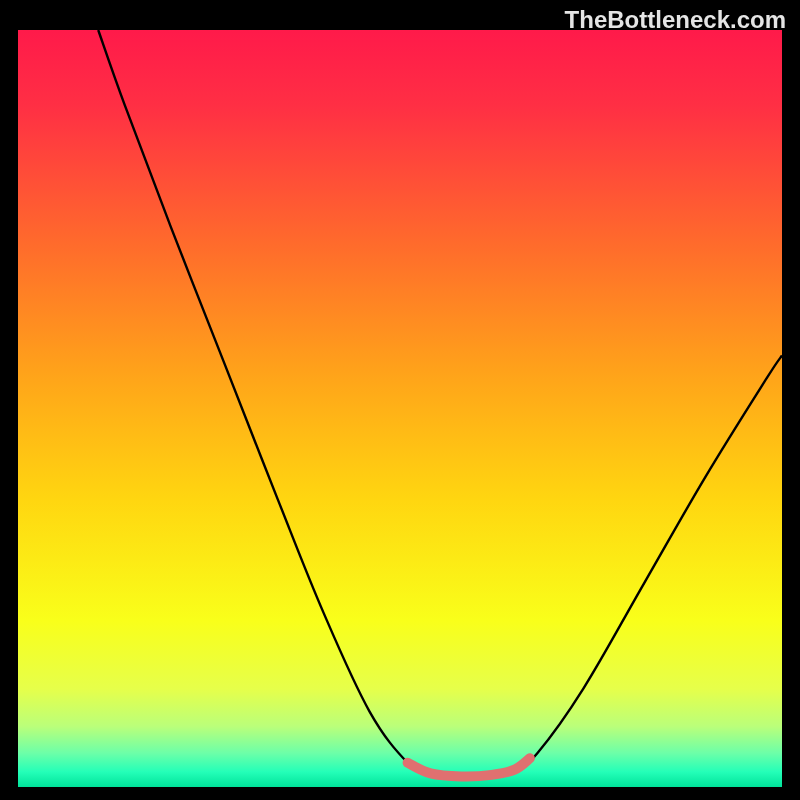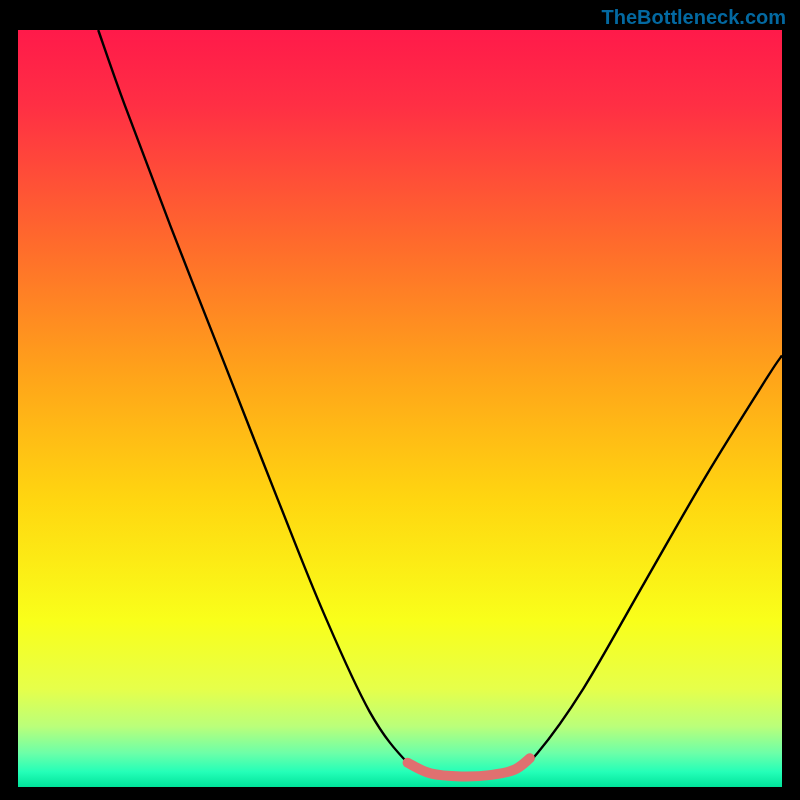--- a/index.html
+++ b/index.html
@@ -8,22 +8,22 @@
     width: 800px;
     height: 800px;
     background: #000;
     position: relative;
     font-family: Arial, Helvetica, sans-serif;
   }
   .watermark {
     position: absolute;
     top: 6px;
     right: 14px;
-    color: #0369a1;
-    font-size: 20px;
+    color: #e5e5e5;
+    font-size: 24px;
     font-weight: 600;
     z-index: 10;
   }
   svg {
     display: block;
   }
 </style>
 </head>
 <body>
 

